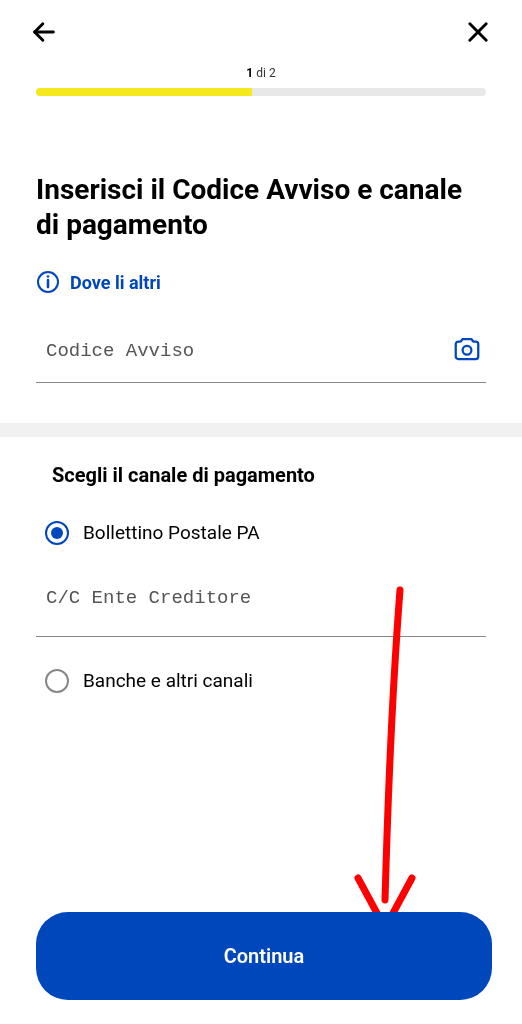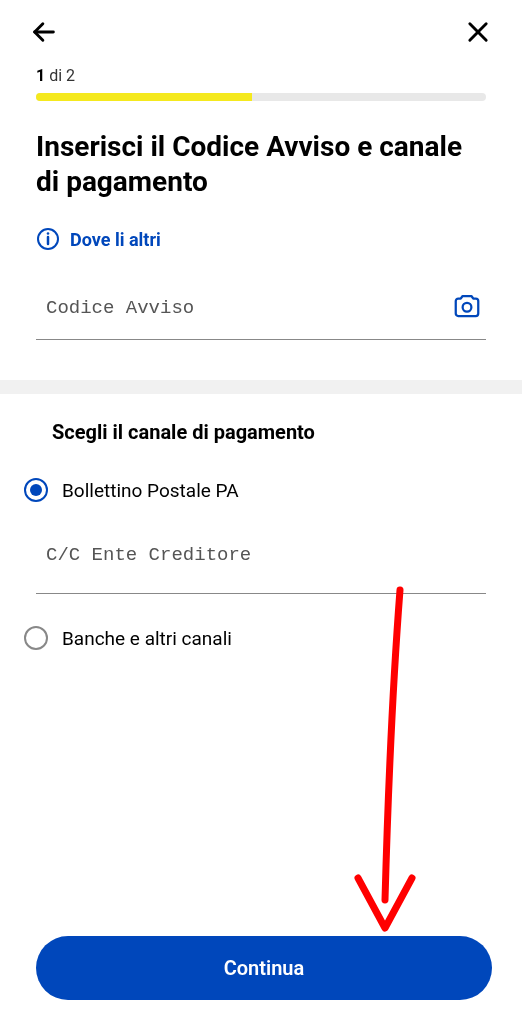--- a/index.html
+++ b/index.html
@@ -22,22 +22,23 @@
       padding: 18px 30px 10px 30px;
     }
     .back-btn, .close-btn {
       cursor: pointer;
       display: flex;
       align-items: center;
       justify-content: center;
     }
     .step-indicator {
       padding: 10px 36px 8px 36px;
-      font-size: 16px;
+      font-size: 12px;
       color: #333;
+      text-align: center;
     }
     .step-indicator .current {
       font-weight: 700;
       color: #000;
     }
     .progress-bar {
       margin: 0 36px;
       height: 8px;
       background: #e8e8e8;
       border-radius: 4px;
@@ -47,20 +48,21 @@
       height: 100%;
       width: 48%;
       background: #f5e91e;
     }
     .title {
       padding: 28px 36px 20px 36px;
       font-size: 28px;
       font-weight: 700;
       color: #000;
       line-height: 1.25;
+      margin-top: 48px;
     }
     .help-link {
       padding: 8px 36px 24px 36px;
       display: flex;
       align-items: center;
       gap: 10px;
       color: #0047bb;
       font-weight: 700;
       font-size: 18px;
       cursor: pointer;
@@ -99,24 +101,24 @@
       margin-top: 40px;
     }
     .section-title {
       padding: 26px 36px 18px 52px;
       font-size: 20px;
       font-weight: 700;
       color: #000;
     }
     .radio-option {
       display: flex;
-      align-items: center;
       gap: 14px;
-      padding: 16px 24px;
-      cursor: pointer;
+      padding: 16px 36px;
+      cursor: pointer;
+      margin-left: 9px;
     }
     .radio-circle {
       width: 24px;
       height: 24px;
       border-radius: 50%;
       border: 2px solid #888;
       display: flex;
       align-items: center;
       justify-content: center;
     }
@@ -140,21 +142,21 @@
     }
     .continue-btn {
       position: absolute;
       bottom: 24px;
       left: 36px;
       right: 30px;
       background: #0047bb;
       color: #fff;
       border: none;
       border-radius: 32px;
-      padding: 20px 0;
+      padding: 32px 0;
       font-size: 20px;
       font-weight: 600;
       cursor: pointer;
       text-align: center;
     }
     .arrow-annotation {
       position: absolute;
       top: 580px;
       left: 340px;
       pointer-events: none;

